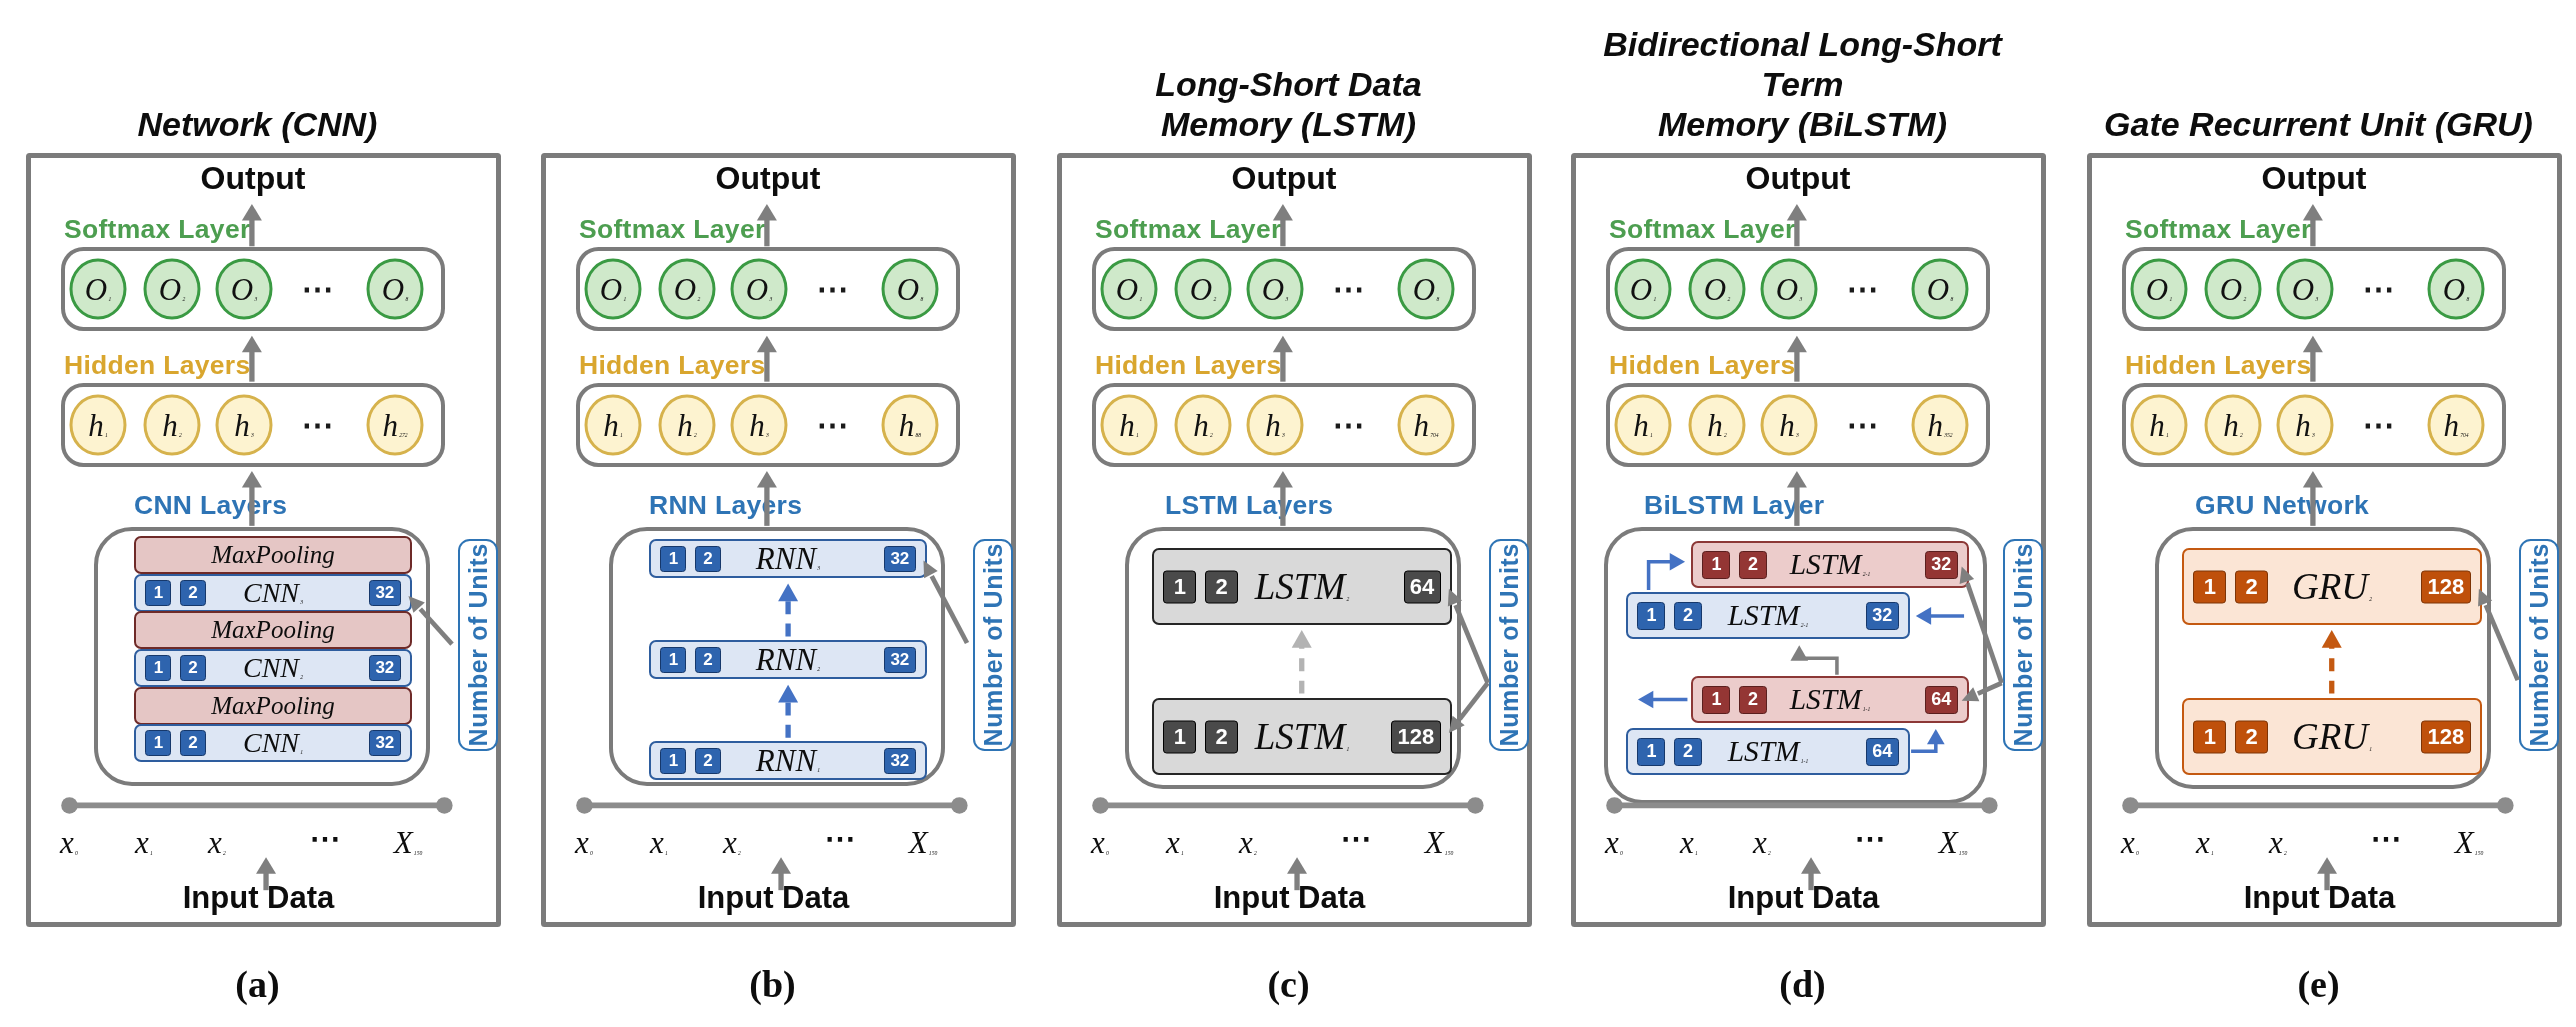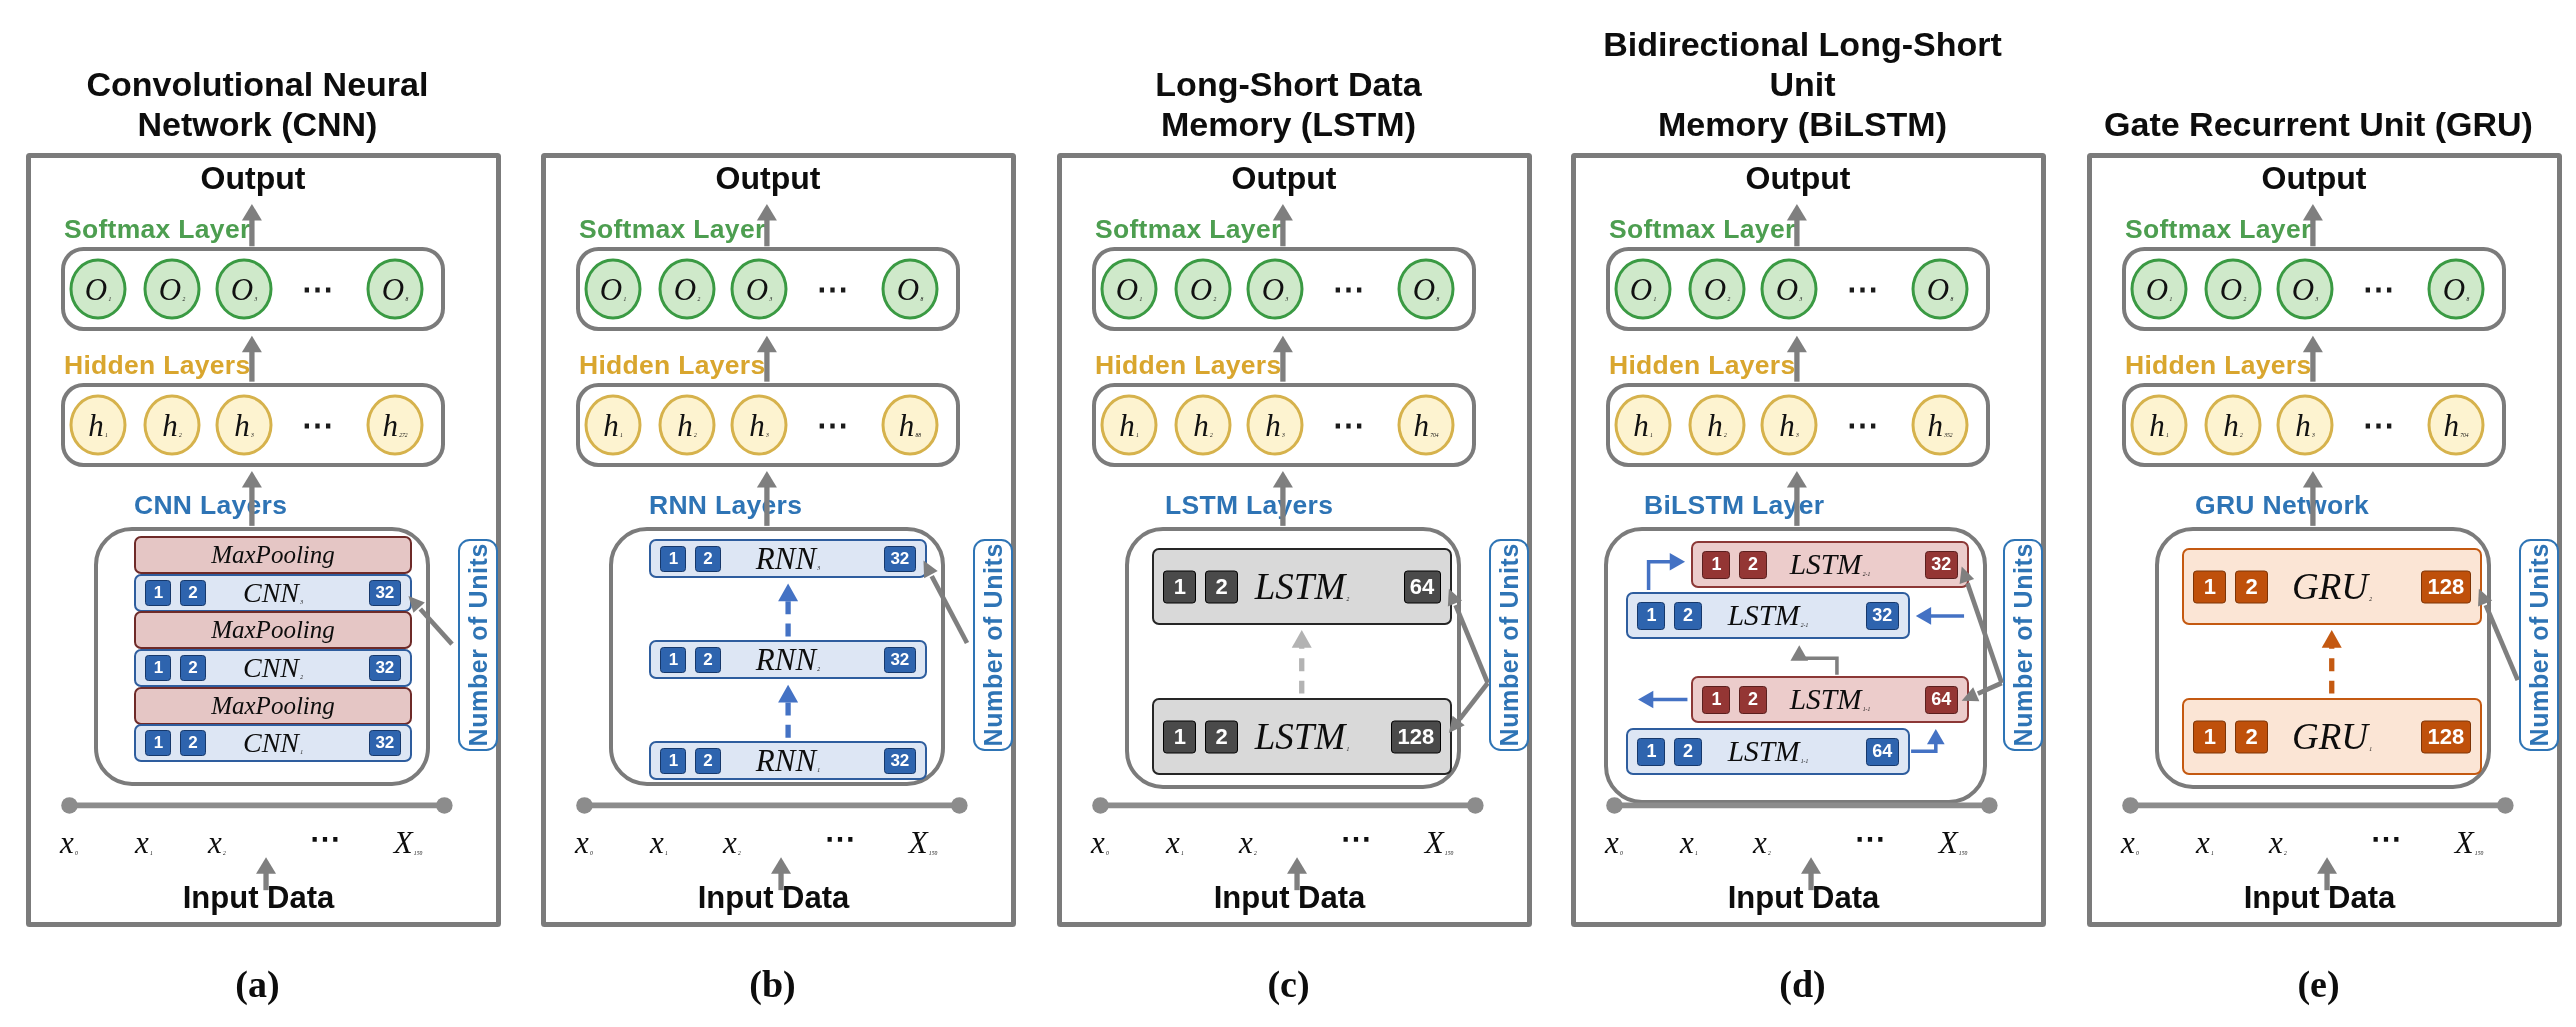--- a/index.html
+++ b/index.html
@@ -12,21 +12,21 @@
     --bar_gray_fill:#d9d9d9; --bar_gray_stroke:#262626; --sq_gray:#4a4a4a; --sq_gray_border:#000000;
     --bar_red_fill:#eccccb; --bar_red_stroke:#8c3836; --sq_red:#943634; --sq_red_border:#5a1f1e;
     --bar_orange_fill:#fbe5d5; --bar_orange_stroke:#c45911; --sq_orange:#bf500b; --sq_orange_border:#7d3406;
     --dash_blue:#4472c4; --dash_gray:#b3b3b3; --dash_orange:#c45911;
   }
   html,body{margin:0;padding:0;background:#ffffff;}
   body{width:2576px;height:1027px;position:relative;font-family:"Liberation Sans",sans-serif;color:#111;}
   #figure{position:absolute;left:0;top:0;width:2576px;height:1027px;overflow:hidden;}
   .panel{position:absolute;top:0;width:515px;height:1027px;}
   .title-block{position:absolute;left:0;top:13px;width:100%;height:131px;display:flex;flex-direction:column;justify-content:flex-end;align-items:center;}
-  .title-line{font-size:34px;font-weight:700;line-height:1.18;text-align:center;color:#0d0d0d;}
+  .title-line{font-size:34px;font-weight:700;line-height:1.18;text-align:center;color:#0d0d0d;font-style:italic;}
   .outer-box{position:absolute;left:26px;top:153px;width:475px;height:774px;border:5.3px solid var(--panel_border);border-radius:3.5px;background:#fff;box-sizing:border-box;}
   .output-label{position:absolute;left:61px;top:160px;width:384px;text-align:center;font-size:32px;font-weight:700;color:#0d0d0d;}
   .section-label{position:absolute;font-size:26.5px;font-weight:600;letter-spacing:0.3px;}
   .section-label.green{color:var(--softmax_green);}
   .section-label.gold{color:var(--hidden_gold);}
   .section-label.blue{color:var(--layers_blue);}
   .node-row{position:absolute;border:4.7px solid var(--panel_border);border-radius:22.4px;background:#fff;box-sizing:border-box;}
   .node{position:absolute;border-radius:50%;display:flex;align-items:center;justify-content:center;box-sizing:border-box;transform:translate(-50%,-50%);}
   .node.green{width:57px;height:61px;background:var(--node_green_fill);border:3.5px solid var(--node_green_stroke);}
   .node.yellow{width:57px;height:61px;background:var(--node_yellow_fill);border:3.5px solid var(--node_yellow_stroke);}
@@ -55,21 +55,20 @@
   .input-label{position:absolute;left:82px;top:880px;width:353px;text-align:center;font-size:31px;font-weight:700;color:#0d0d0d;}
   .panel-letter{position:absolute;left:0;top:962px;width:100%;text-align:center;font:700 38px "Liberation Serif",serif;color:#0d0d0d;}
   svg.overlay{position:absolute;left:0;top:0;width:515px;height:1027px;pointer-events:none;}
 </style>
 </head>
 <body>
 
 <div id="figure">
     <div class="panel" style="left: 0px;">
       <div class="title-block">
-        <div class="title-line">Convolutional Neural</div>
         <div class="title-line">Network (CNN)</div>
       </div>
       <div class="outer-box"></div>
       <div class="output-label">Output</div>
       <div class="section-label green" style="left: 64px; top: 214px;">Softmax Layer</div>
       <div class="node-row" style="left: 61px; top: 247px; width: 384px; height: 84px;"></div>
       <div class="node green" style="left: 98px; top: 289px;">
         <span class="math-wrap"><span class="m-base" style="font-size: 31px;">O</span><span class="m-sub">1</span></span>
       </div>
       <div class="node green" style="left: 172px; top: 289px;">
@@ -402,21 +401,21 @@
         <g>
           <line x1="118" y1="1368" x2="755" y2="1368" stroke="#8c8c8c" stroke-width="10"></line>
           <circle cx="118" cy="1368" r="14" fill="#8c8c8c"></circle>
           <circle cx="755" cy="1368" r="14" fill="#8c8c8c"></circle>
         </g>
       </svg>
     </div>
     <div class="panel" style="left: 1545px;">
       <div class="title-block">
         <div class="title-line">Bidirectional Long-Short</div>
-        <div class="title-line">Unit</div>
+        <div class="title-line">Term</div>
         <div class="title-line">Memory (BiLSTM)</div>
       </div>
       <div class="outer-box"></div>
       <div class="output-label">Output</div>
       <div class="section-label green" style="left: 64px; top: 214px;">Softmax Layer</div>
       <div class="node-row" style="left: 61px; top: 247px; width: 384px; height: 84px;"></div>
       <div class="node green" style="left: 98px; top: 289px;">
         <span class="math-wrap"><span class="m-base" style="font-size: 31px;">O</span><span class="m-sub">1</span></span>
       </div>
       <div class="node green" style="left: 172px; top: 289px;">

